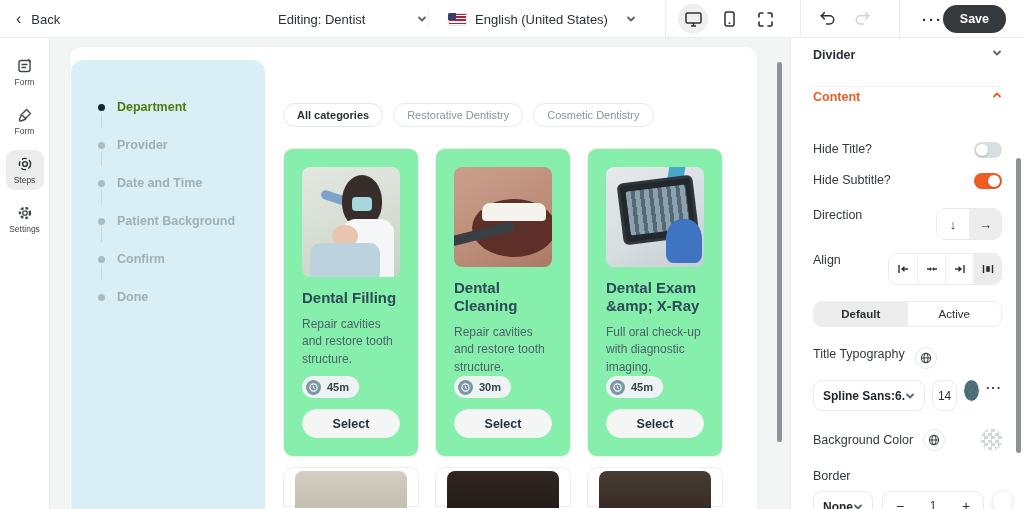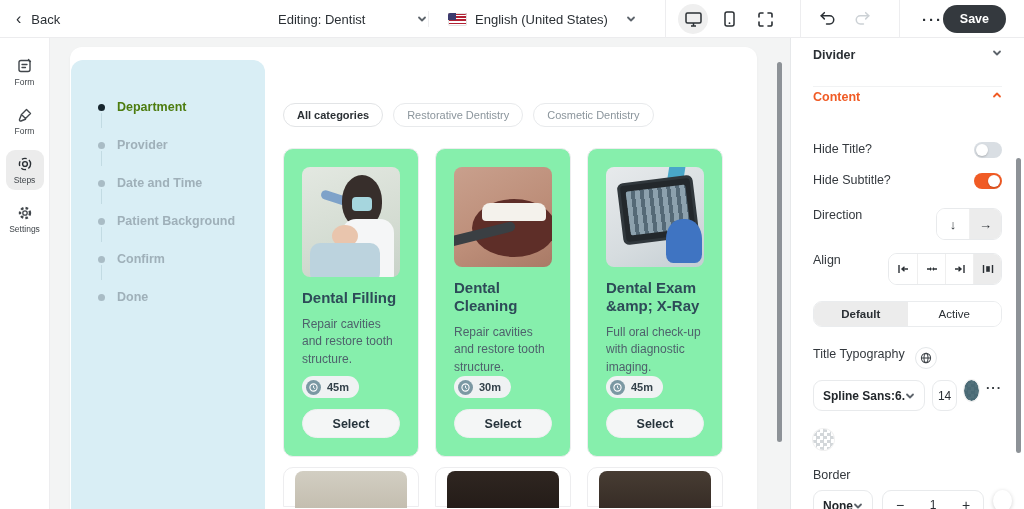--- a/index.html
+++ b/index.html
@@ -498,20 +498,30 @@
           </svg>
       </div>
       <div class="field size-box">14</div>
       <div class="swatch checker">
           <span class="tint"></span>
         </div>
       <span style="font-size:13px; font-weight:700; color:#33383d; letter-spacing:1px; cursor:pointer;">···</span>
     </div>
 
     <div class="row" style="margin-top:18px;">
+      <span style="display:flex; align-items:center; gap:10px;">
+        <span class="ctl-label">Background Color</span>
+        <span class="globe-btn">
+          <svg width="12" height="12" viewBox="0 0 12 12">
+            <circle cx="6" cy="6" r="4.6" fill="none" stroke="#41464b" stroke-width="1.1"></circle>
+            <ellipse cx="6" cy="6" rx="2" ry="4.6" fill="none" stroke="#41464b" stroke-width="1.1"></ellipse>
+            <path d="M1.4 6 h9.2" stroke="#41464b" stroke-width="1.1"></path>
+          </svg>
+        </span>
+      </span>
       <div class="swatch checker"></div>
     </div>
 
     <div class="row" style="margin-top:18px;">
       <span class="mini-label">Border</span>
     </div>
 
     <div class="row" style="margin-top:8px; justify-content:flex-start; gap:9px; padding-right:12px;">
       <div class="field none-select">
         <span>None</span>

